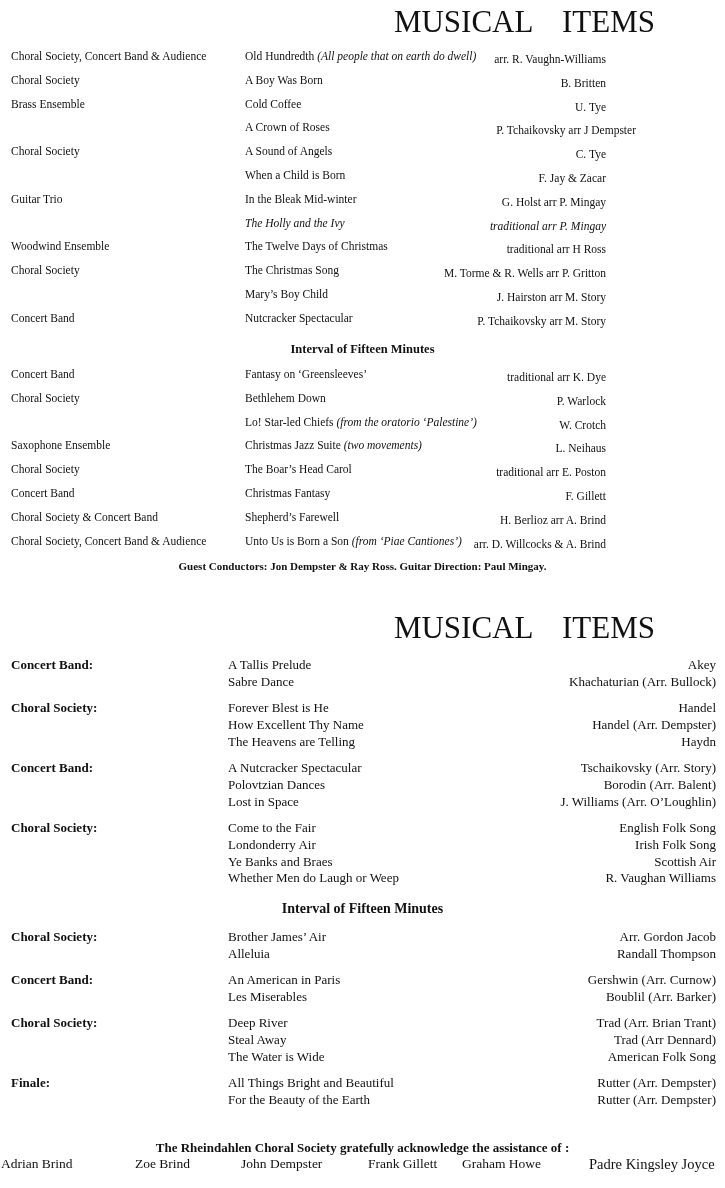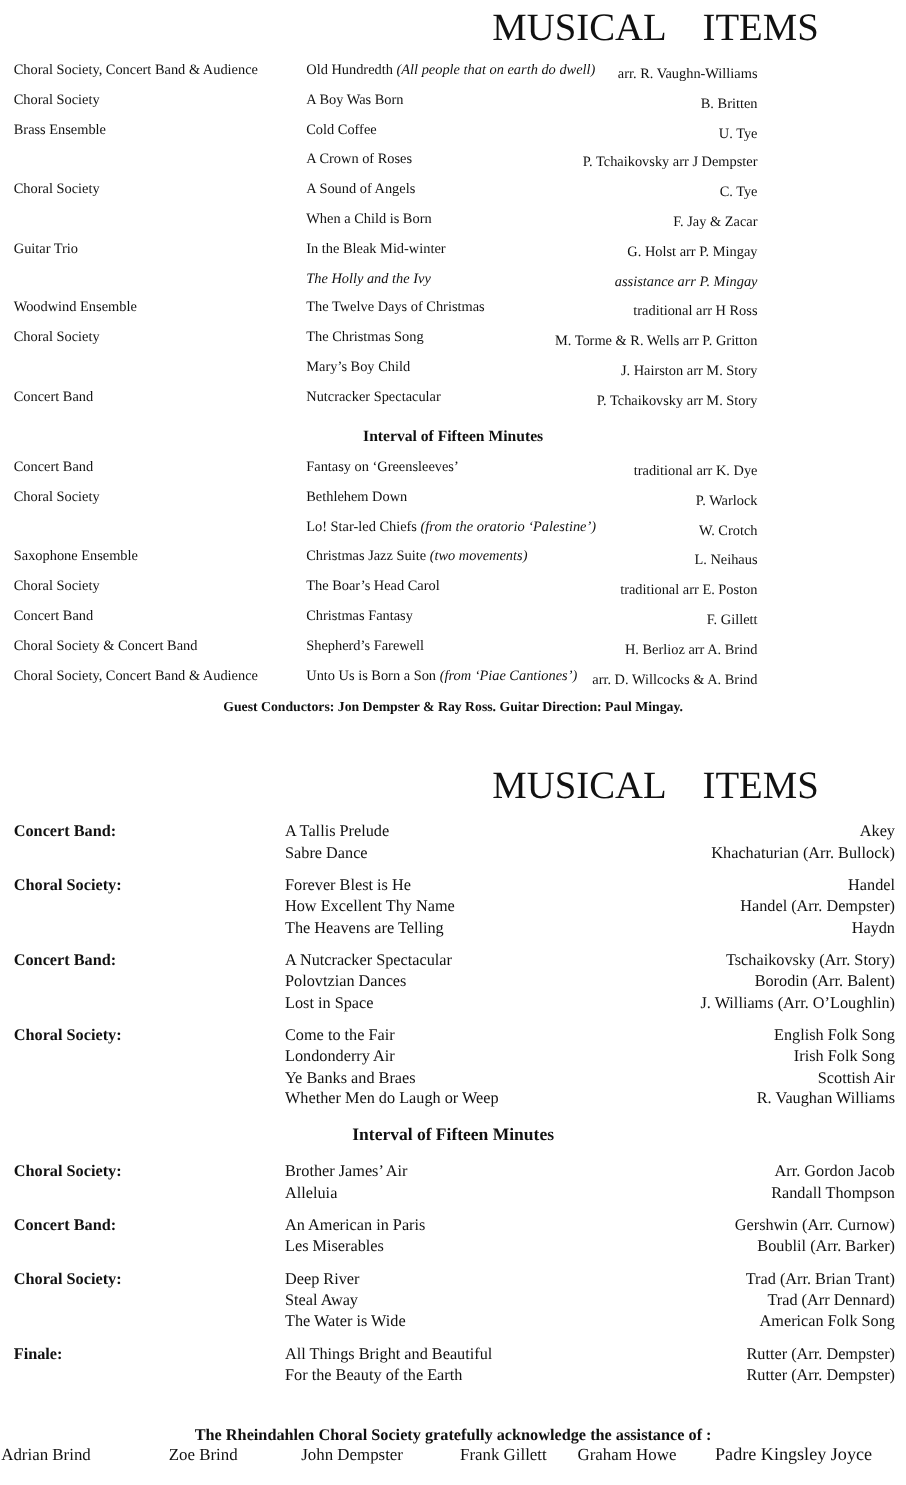--- a/index.html
+++ b/index.html
@@ -35,21 +35,21 @@
     <div class="p1row" style="top: 73.8px;">
       <span class="perf">Choral Society</span>
       <span class="piece"><span>A Boy Was Born</span> <span class="it"></span></span>
       <span class="comp">B. Britten</span>
     </div>
     <div class="p1row" style="top: 97.6px;">
       <span class="perf">Brass Ensemble</span>
       <span class="piece"><span>Cold Coffee</span> <span class="it"></span></span>
       <span class="comp">U. Tye</span>
     </div>
-    <div class="p1row" style="top: 121.4px;">
+    <div class="p1row" style="top: 121.4px; padding-left: 30px;">
       <span class="perf"></span>
       <span class="piece"><span>A Crown of Roses</span> <span class="it"></span></span>
       <span class="comp">P. Tchaikovsky arr J Dempster</span>
     </div>
     <div class="p1row" style="top: 145.2px;">
       <span class="perf">Choral Society</span>
       <span class="piece"><span>A Sound of Angels</span> <span class="it"></span></span>
       <span class="comp">C. Tye</span>
     </div>
     <div class="p1row" style="top: 169px;">
@@ -58,21 +58,21 @@
       <span class="comp">F. Jay &amp; Zacar</span>
     </div>
     <div class="p1row" style="top: 192.8px;">
       <span class="perf">Guitar Trio</span>
       <span class="piece"><span>In the Bleak Mid-winter</span> <span class="it"></span></span>
       <span class="comp">G. Holst arr P. Mingay</span>
     </div>
     <div class="p1row" style="top: 216.6px; font-style: italic;">
       <span class="perf"></span>
       <span class="piece"><span>The Holly and the Ivy</span> <span class="it"></span></span>
-      <span class="comp">assistance arr P. Mingay</span>
+      <span class="comp">traditional arr P. Mingay</span>
     </div>
     <div class="p1row" style="top: 240.4px;">
       <span class="perf">Woodwind Ensemble</span>
       <span class="piece"><span>The Twelve Days of Christmas</span> <span class="it"></span></span>
       <span class="comp">traditional arr H Ross</span>
     </div>
     <div class="p1row" style="top: 264.2px;">
       <span class="perf">Choral Society</span>
       <span class="piece"><span>The Christmas Song</span> <span class="it"></span></span>
       <span class="comp">M. Torme &amp; R. Wells arr P. Gritton</span>
@@ -237,13 +237,13 @@
       </div>
     </div>
   </div>
 
 <div class="ack" style="top:1140px;">The Rheindahlen Choral Society gratefully acknowledge the assistance of :</div>
 <span class="name" style="left:1px;">Adrian Brind</span>
 <span class="name" style="left:135px;">Zoe Brind</span>
 <span class="name" style="left:241px;">John Dempster</span>
 <span class="name" style="left:368px;">Frank Gillett</span>
 <span class="name" style="left:462px;">Graham Howe</span>
-<span class="name" style="left:572px;font-size:14.5px;">Padre Kingsley Joyce</span>
+<span class="name" style="left:589px;font-size:14.5px;">Padre Kingsley Joyce</span>
 
 </body></html>

